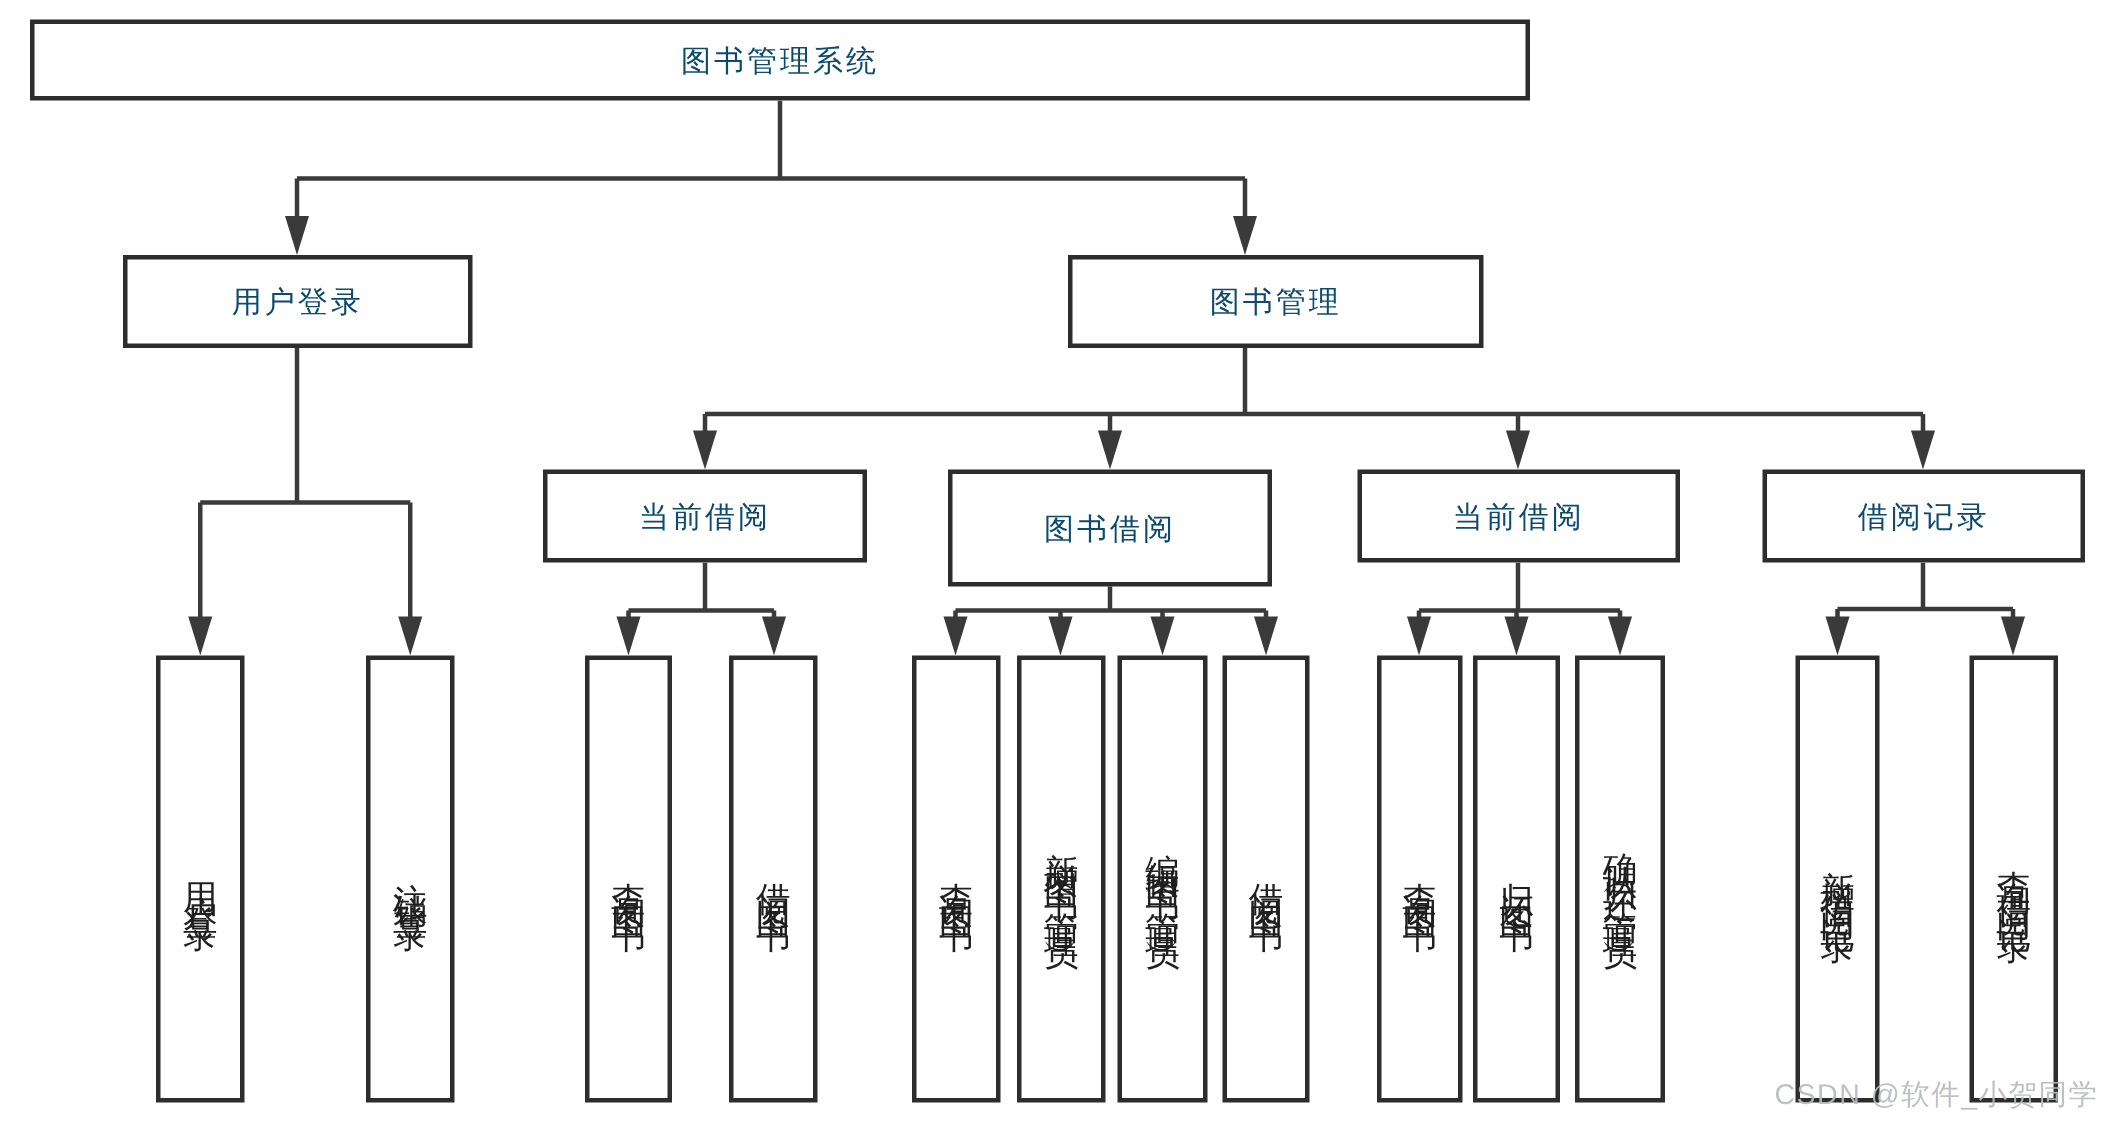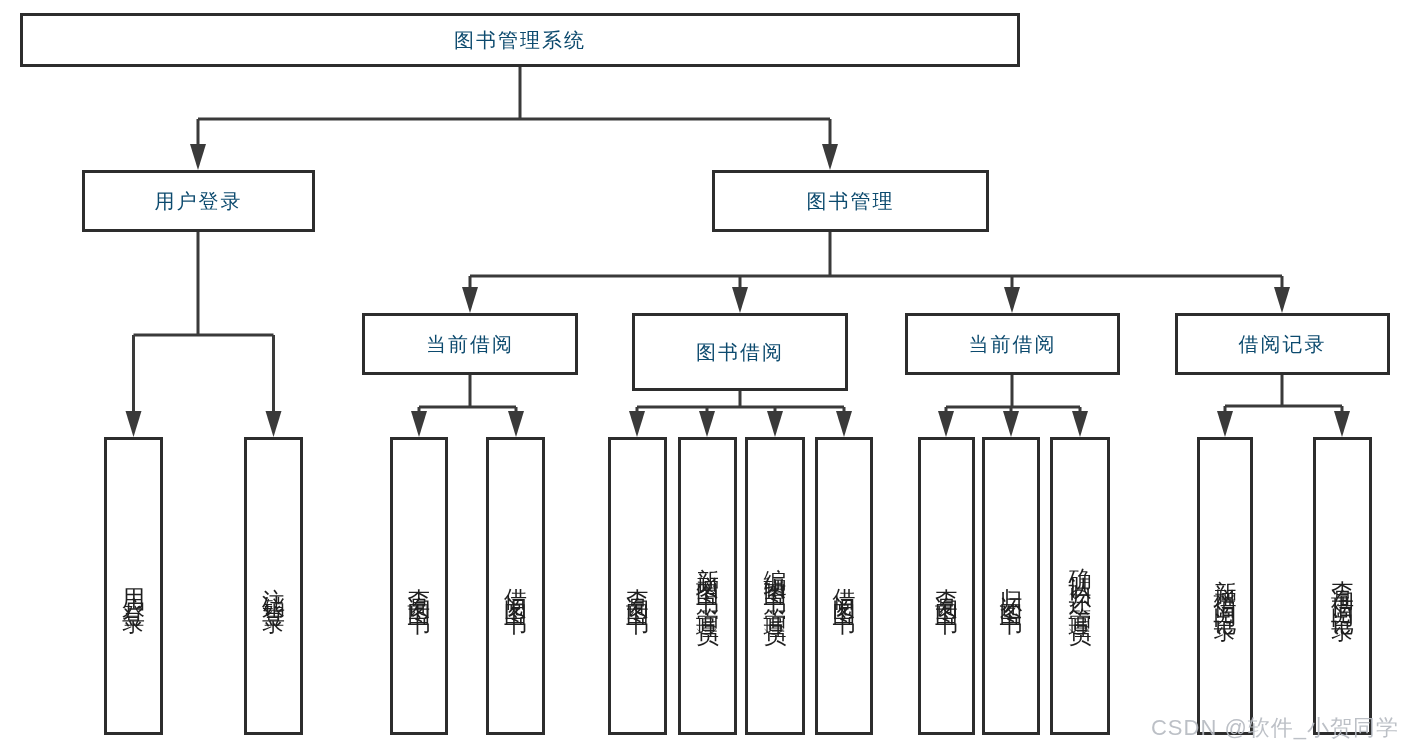--- a/index.html
+++ b/index.html
@@ -35,21 +35,21 @@
     letter-spacing:8px;
     line-height:1;
     max-height:96%;
     color:#1f1f1f;
   }
   .watermark{
     position:absolute;
     right:6px;
     bottom:4px;
     z-index:3;
-    font-size:22px;
+    font-size:19px;
     letter-spacing:1px;
     color:#b7bbc2;
     opacity:.92;
     white-space:nowrap;
   }
 </style>
 </head>
 <body>
 
 <div id="canvas">

